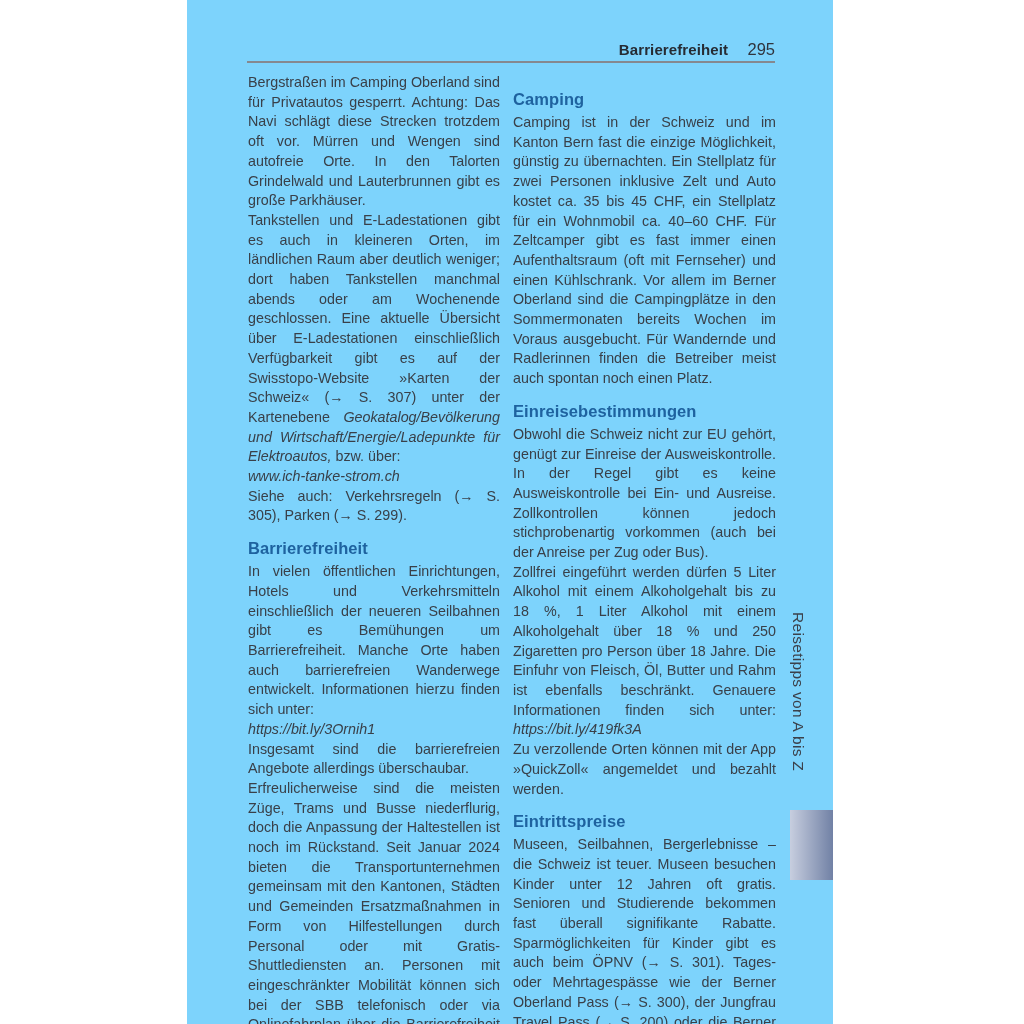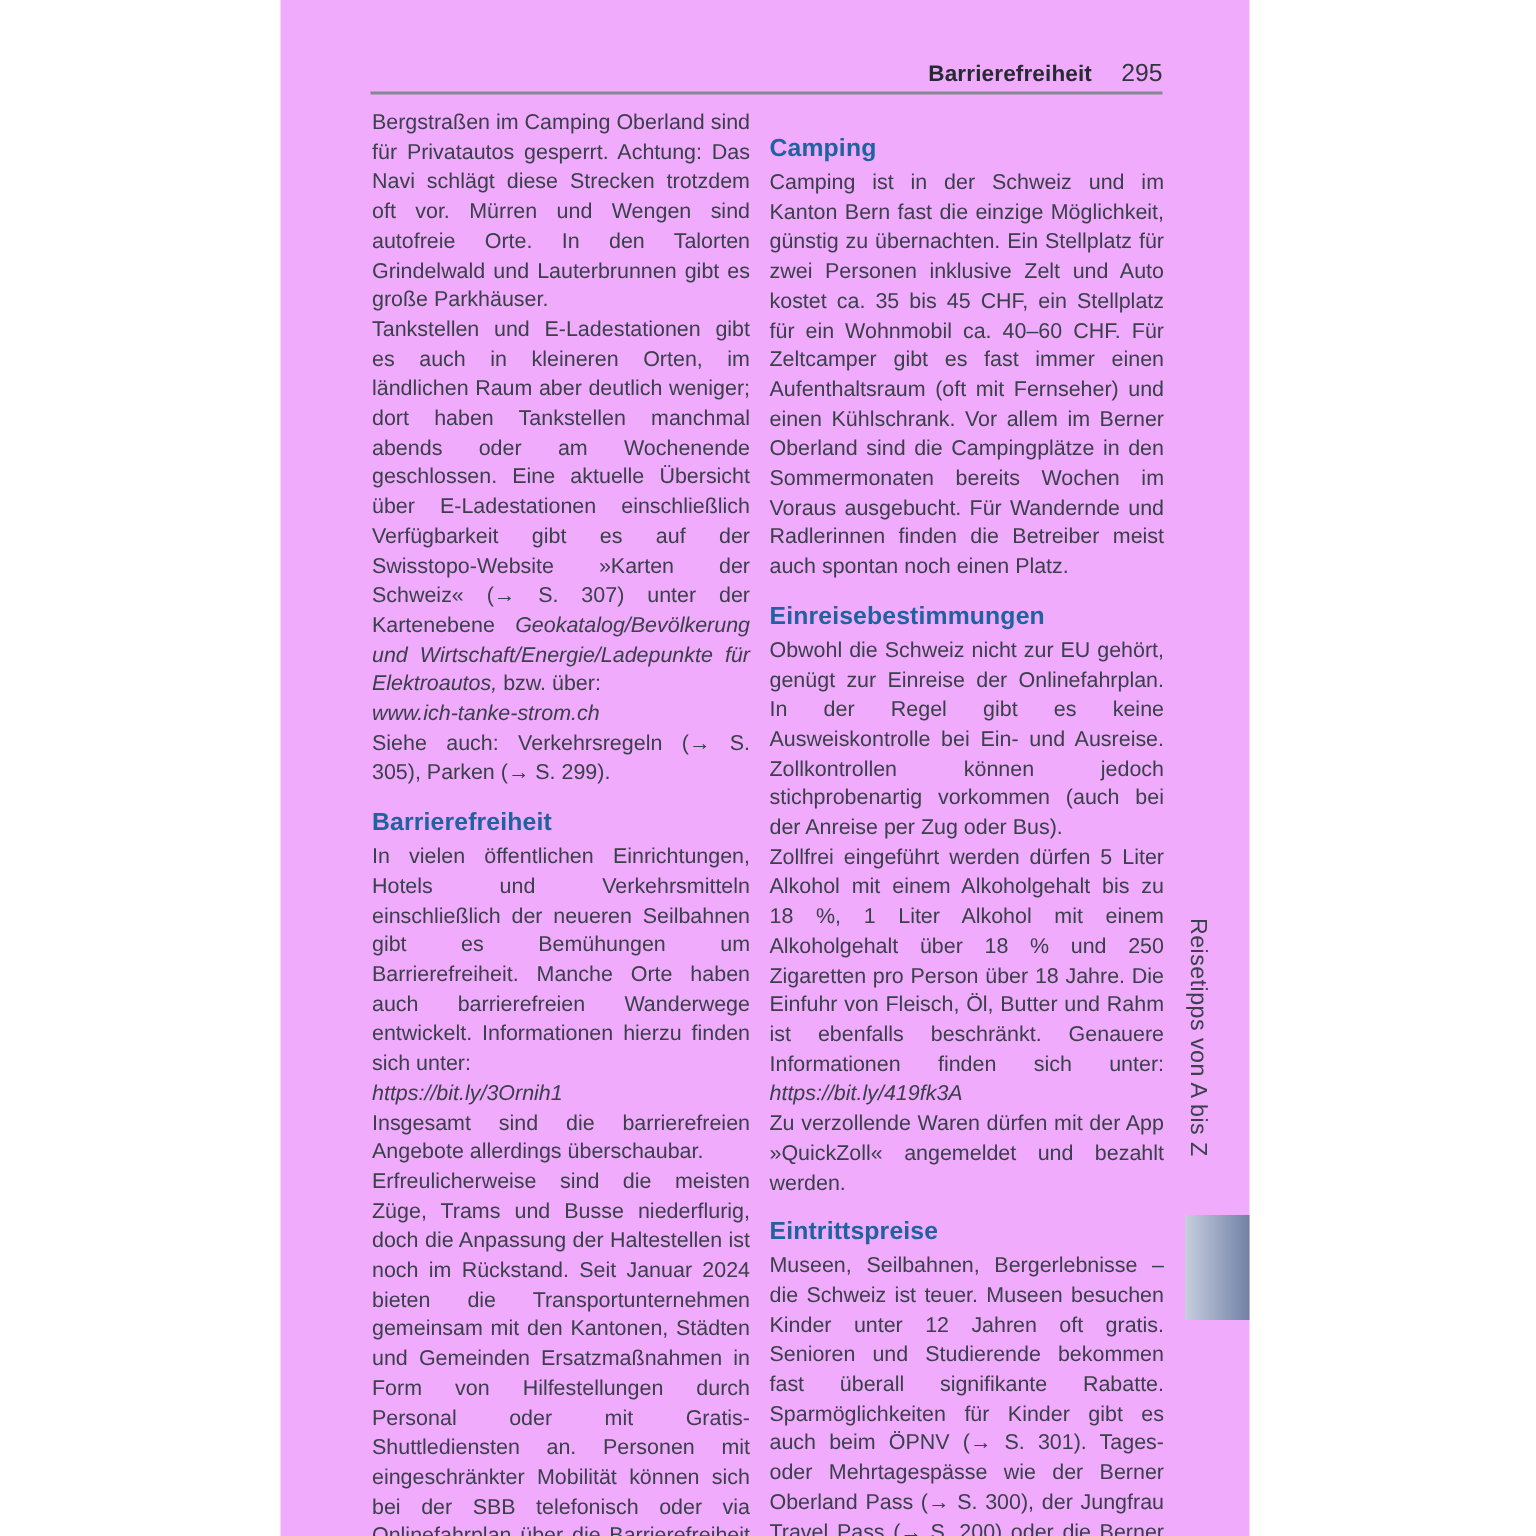--- a/index.html
+++ b/index.html
@@ -6,21 +6,21 @@
   body {
     width: 1024px; height: 1024px;
     background: #ffffff;
     position: relative;
     font-family: "Liberation Sans", sans-serif;
     overflow: hidden;
   }
   .page {
     position: absolute; left: 187px; top: 0;
     width: 646px; height: 1024px;
-    background: #f0abfc;
+    background: #7dd3fc;
   }
   .header {
     position: absolute; top: 40px; left: 60px; width: 528px;
     text-align: right; white-space: nowrap;
   }
   .hdr-label { font-weight: bold; font-size: 15px; color: #262b33; letter-spacing: 0.1px; }
   .hdr-num { font-size: 16.5px; color: #30353e; margin-left: 15px; }
   .rule {
     position: absolute; top: 61px; left: 60px;
     width: 528px; height: 2px; background: #85888f;
@@ -82,23 +82,23 @@
         <h3>Barrierefreiheit</h3>
         <p><span>In vielen öffentlichen Einrichtungen, Hotels und Verkehrsmitteln einschließlich der neueren Seilbahnen gibt es Bemühungen um Barrierefreiheit. Manche Orte haben auch </span><span class="b">barrierefreien Wanderwege</span><span> entwickelt. Informationen hierzu finden sich unter:</span></p>
         <p class="left"><span class="i">https://bit.ly/3Ornih1</span></p>
         <p><span>Insgesamt sind die barrierefreien Angebote allerdings überschaubar.</span></p>
         <p><span>Erfreulicherweise sind die meisten </span><span class="b">Züge, Trams und Busse</span><span> niederflurig, doch die Anpassung der Haltestellen ist noch im Rückstand. Seit Januar 2024 bieten die Transportunternehmen gemeinsam mit den Kantonen, Städten und Gemeinden </span><span class="b">Ersatzmaßnahmen</span><span> in Form von Hilfestellungen durch Personal oder mit Gratis-Shuttlediensten an. Personen mit eingeschränkter Mobilität können sich bei der SBB telefonisch oder via Onlinefahrplan über die Barrierefreiheit der Haltestellen und angebotene Ersatzlösungen informieren: Tel. +41/800/007102,</span></p>
       </div>
     <div class="col col-right">
         <h3>Camping</h3>
         <p><span>Camping ist in der Schweiz und im Kanton Bern fast die einzige Möglichkeit, günstig zu übernachten. Ein </span><span class="b">Stellplatz</span><span> für zwei Personen inklusive Zelt und Auto kostet ca. 35 bis 45 CHF, ein Stellplatz für ein Wohnmobil ca. 40–60 CHF. Für </span><span class="b">Zeltcamper</span><span> gibt es fast immer einen Aufenthaltsraum (oft mit Fernseher) und einen Kühlschrank. Vor allem im Berner Oberland sind die Campingplätze in den </span><span class="b">Sommermonaten</span><span> bereits Wochen im Voraus ausgebucht. Für Wandernde und Radlerinnen finden die Betreiber meist auch spontan noch einen Platz.</span></p>
         <h3>Einreisebestimmungen</h3>
-        <p><span>Obwohl die Schweiz nicht zur EU gehört, genügt zur Einreise der </span><span class="b">Onlinefahrplan.</span><span> In der Regel gibt es keine Ausweiskontrolle bei Ein- und Ausreise. </span><span class="b">Zollkontrollen</span><span> können jedoch stichprobenartig vorkommen (auch bei der Anreise per Zug oder Bus).</span></p>
+        <p><span>Obwohl die Schweiz nicht zur EU gehört, genügt zur Einreise der </span><span class="b">Ausweiskontrolle.</span><span> In der Regel gibt es keine Ausweiskontrolle bei Ein- und Ausreise. </span><span class="b">Zollkontrollen</span><span> können jedoch stichprobenartig vorkommen (auch bei der Anreise per Zug oder Bus).</span></p>
         <p><span class="b">Zollfrei</span><span> eingeführt werden dürfen 5 Liter Alkohol mit einem Alkoholgehalt bis zu 18 %, 1 Liter Alkohol mit einem Alkoholgehalt über 18 % und 250 Zigaretten pro Person über 18 Jahre. Die Einfuhr von Fleisch, Öl, Butter und Rahm ist ebenfalls beschränkt. Genauere Informationen finden sich unter: </span><span class="i">https://bit.ly/419fk3A</span></p>
-        <p><span>Zu verzollende Waren dürfen mit der </span><span class="b">App »QuickZoll«</span><span> angemeldet und bezahlt werden.</span></p>
+        <p><span>Zu verzollende Orten können mit der </span><span class="b">App »QuickZoll«</span><span> angemeldet und bezahlt werden.</span></p>
         <h3>Eintrittspreise</h3>
         <p><span>Museen, Seilbahnen, Bergerlebnisse – die Schweiz ist teuer. Museen besuchen </span><span class="b">Kinder</span><span> unter 12 Jahren oft gratis. </span><span class="b">Senioren</span><span> und </span><span class="b">Studierende</span><span> bekommen fast überall signifikante Rabatte. </span><span class="b">Sparmöglichkeiten</span><span> für Kinder gibt es auch beim ÖPNV (→ S. 301). </span><span class="b">Tages- oder Mehrtagespässe</span><span> wie der Berner Oberland Pass (→ S. 300), der Jungfrau Travel Pass (→ S. 200) oder die Berner Museum Card (→ S. 107) können Ausflüge deutlich billiger machen.</span></p>
       </div>
   </div>
 
   <div class="vlabel">Reisetipps von A bis Z</div>
 
   <div class="tab"></div>
 
 </div>

